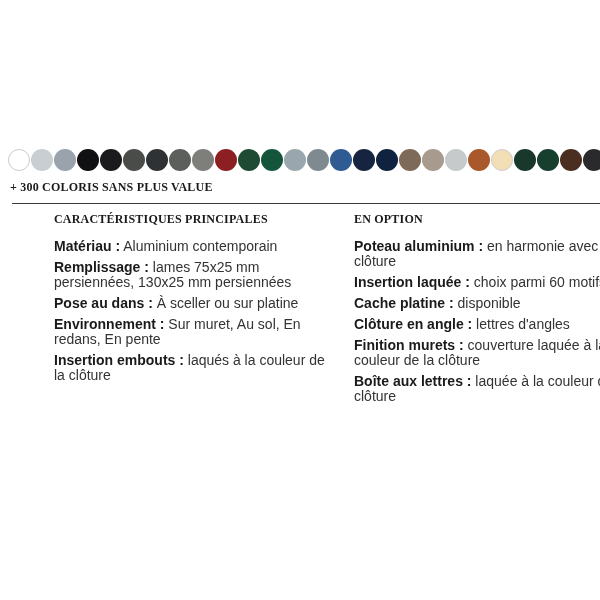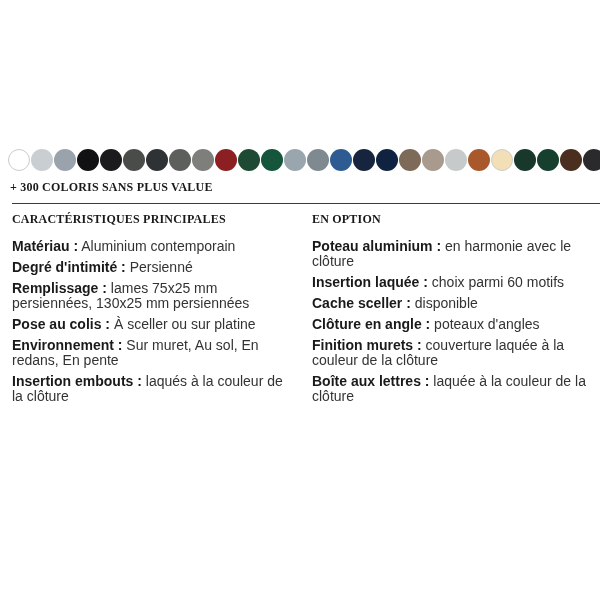--- a/index.html
+++ b/index.html
@@ -67,20 +67,21 @@
     top: 203px;
     width: 600px;
     height: 1px;
     background: #3a3a3a;
   }
 
   
   .col {
     position: absolute;
     top: 212px;
+    margin-left: 42px;
   }
   .col-left {
     left: 0px;
     width: 280px;
   }
   .col-right {
     left: 300px;
     width: 295px;
   }
   .col-head {
@@ -146,33 +147,32 @@
     </div>
 
   <div class="coloris-title">+ 300 COLORIS SANS PLUS VALUE</div>
 
   <div class="rule"></div>
 
   <div class="col col-left">
     <div class="col-head">CARACTÉRISTIQUES PRINCIPALES</div>
     <ul class="spec-list" id="left-list">
         <li class="spec-item"><span class="spec-label">Matériau :</span><span class="spec-value"> Aluminium contemporain</span></li>
-        <li class="spec-item"><span class="spec-label">Degré d'intimité :</span><span class="spec-value"> Persienné</span></li>
         <li class="spec-item"><span class="spec-label">Remplissage :</span><span class="spec-value"> lames 75x25 mm persiennées, 130x25 mm persiennées</span></li>
-        <li class="spec-item"><span class="spec-label">Pose au colis :</span><span class="spec-value"> À sceller ou sur platine</span></li>
+        <li class="spec-item"><span class="spec-label">Pose au dans :</span><span class="spec-value"> À sceller ou sur platine</span></li>
         <li class="spec-item"><span class="spec-label">Environnement :</span><span class="spec-value"> Sur muret, Au sol, En redans, En pente</span></li>
         <li class="spec-item"><span class="spec-label">Insertion embouts :</span><span class="spec-value"> laqués à la couleur de la clôture</span></li>
       </ul>
   </div>
 
   <div class="col col-right">
     <div class="col-head">EN OPTION</div>
     <ul class="spec-list" id="right-list">
         <li class="spec-item"><span class="spec-label">Poteau aluminium :</span><span class="spec-value"> en harmonie avec le clôture</span></li>
         <li class="spec-item"><span class="spec-label">Insertion laquée :</span><span class="spec-value"> choix parmi 60 motifs</span></li>
-        <li class="spec-item"><span class="spec-label">Cache sceller :</span><span class="spec-value"> disponible</span></li>
-        <li class="spec-item"><span class="spec-label">Clôture en angle :</span><span class="spec-value"> poteaux d'angles</span></li>
+        <li class="spec-item"><span class="spec-label">Cache platine :</span><span class="spec-value"> disponible</span></li>
+        <li class="spec-item"><span class="spec-label">Clôture en angle :</span><span class="spec-value"> lettres d'angles</span></li>
         <li class="spec-item"><span class="spec-label">Finition murets :</span><span class="spec-value"> couverture laquée à la couleur de la clôture</span></li>
         <li class="spec-item"><span class="spec-label">Boîte aux lettres :</span><span class="spec-value"> laquée à la couleur de la clôture</span></li>
       </ul>
   </div>
 
 </div>
 
 </body></html>

